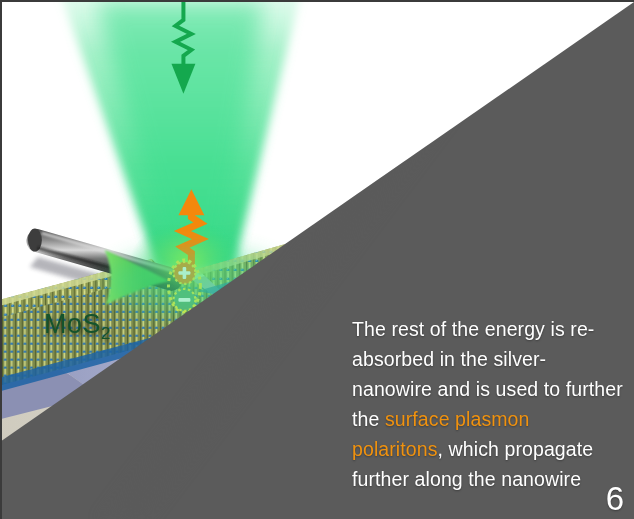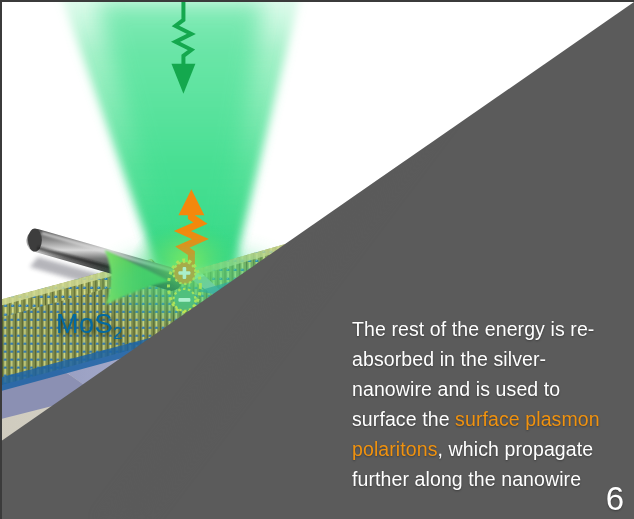--- a/index.html
+++ b/index.html
@@ -56,23 +56,23 @@
     right:10px;bottom:4px;
     font-size:33px;
     color:#ffffff;
     line-height:1;
     text-shadow:0 1px 2px rgba(0,0,0,.35);
   }
 
   
   .mos2{
     position:absolute;
-    left:54px;top:307px;
+    left:42px;top:307px;
     font-size:27px;
-    color:#0369a1;
+    color:#14532d;
     text-shadow:1px 2px 4px rgba(0,0,0,.55);
     letter-spacing:.5px;
   }
   .mos2 sub{font-size:17px;}
 </style>
 </head>
 <body>
 
 <div id="slide">
 
@@ -270,18 +270,18 @@
   </svg>
 
   <div class="mos2">
     <span>MoS</span><sub>2</sub>
   </div>
 
   <div class="gray-panel"></div>
   <div class="gray-panel-soft"></div>
 
   <div class="caption">
-    <span>The rest of the energy is re-absorbed in the silver-nanowire and is used to surface the </span><span class="hl">surface plasmon polaritons</span><span>, which propagate further along the nanowire</span>
+    <span>The rest of the energy is re-absorbed in the silver-nanowire and is used to further the </span><span class="hl">surface plasmon polaritons</span><span>, which propagate further along the nanowire</span>
   </div>
 
   <div class="slide-number">6</div>
 
 </div>
 
 </body></html>

